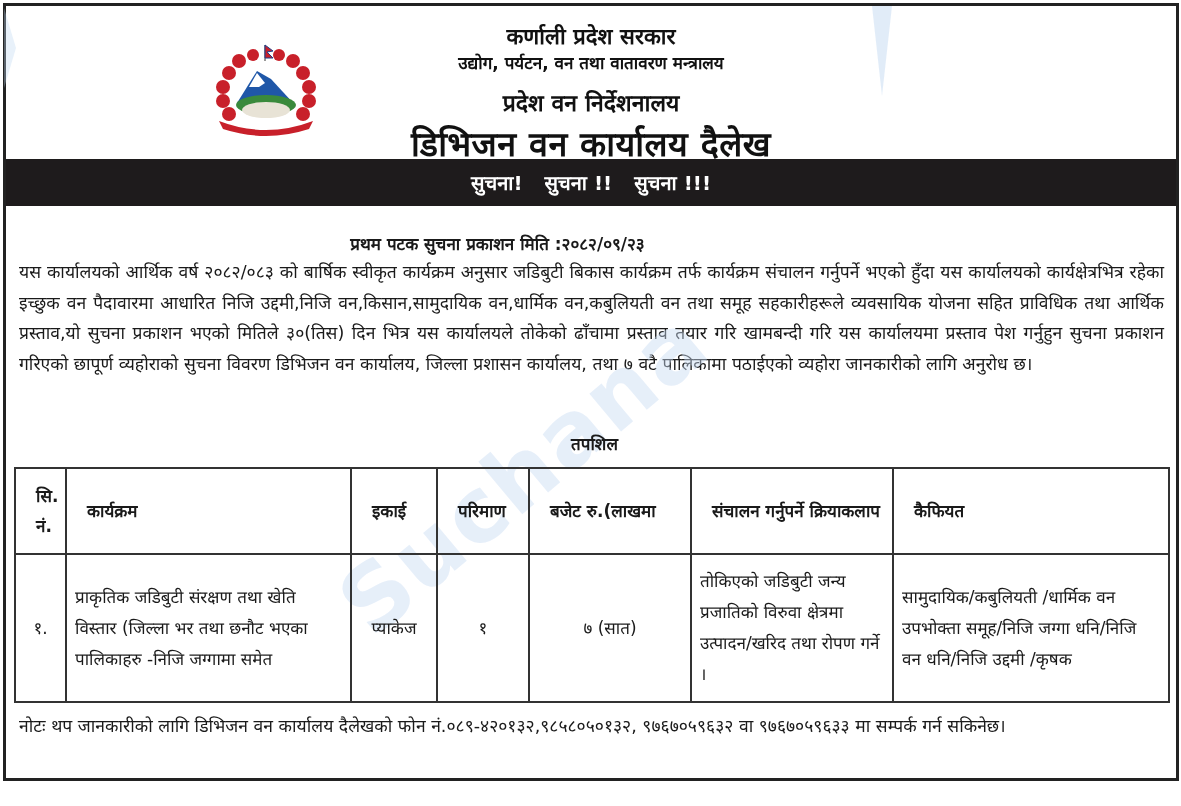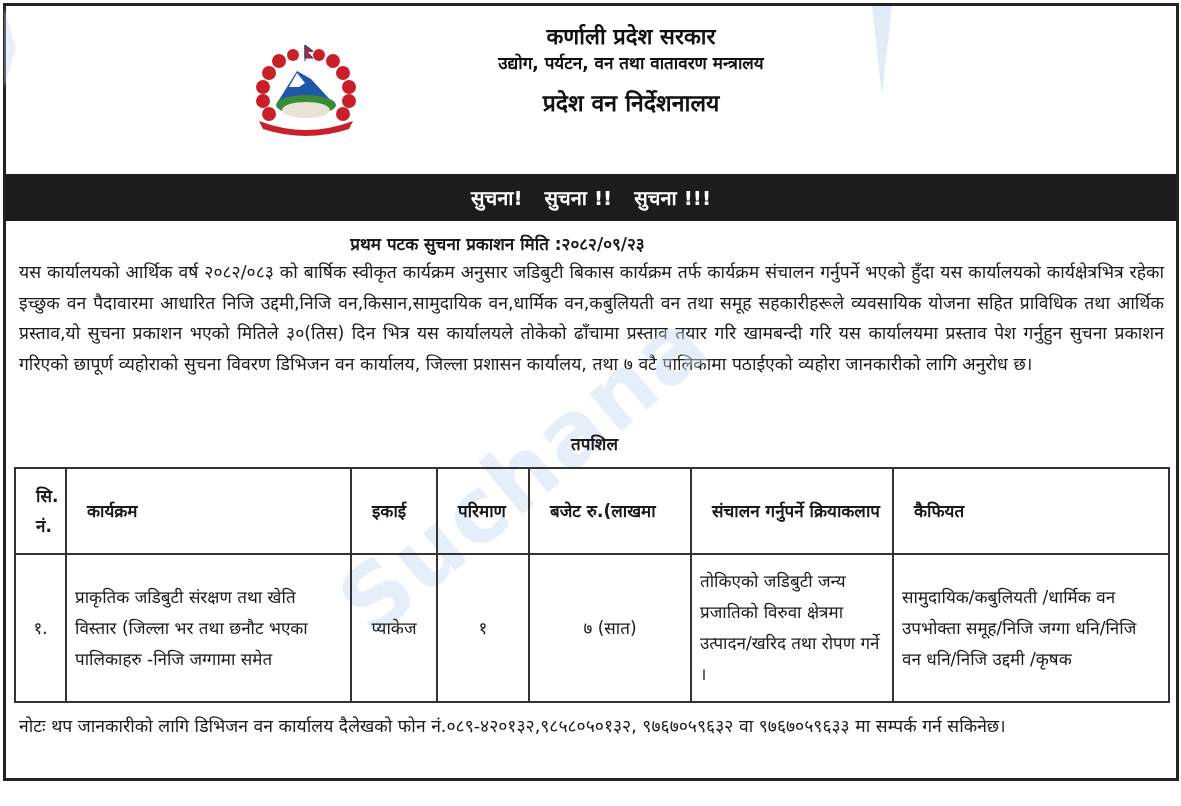--- a/index.html
+++ b/index.html
@@ -15,30 +15,30 @@
     position:absolute; width:0; height:0; opacity:0.35;
   }
   .wm1 { left:872px; top:6px; border-left:10px solid transparent; border-right:10px solid transparent; border-top:90px solid #a8c8ec; }
   .wm2 { left:4px; top:8px; border-top:40px solid transparent; border-bottom:40px solid transparent; border-left:12px solid #bcd6f0; }
   .wm-text {
     position:absolute; left:300px; top:420px; transform:rotate(-40deg);
     font-family:"DejaVu Sans", sans-serif; font-weight:bold; font-size:90px; color:#c9dcf3; opacity:0.45;
     letter-spacing:2px; pointer-events:none;
   }
 
-  .header { position:absolute; left:6px; top:6px; width:1038px; height:166px;margin-left:40px; }
+  .header { position:absolute; left:6px; top:6px; width:1038px; height:166px; }
   .emblem { position:absolute; left:203px; top:37px; width:114px; height:96px; }
   .hl { position:absolute; left:0; width:1170px; text-align:center; font-weight:bold; color:#111; white-space:nowrap; }
   .hl1 { top:14px; font-size:22px; padding-left:0; }
   .hl2 { top:45px; font-size:17px; }
   .hl3 { top:80px; font-size:23px; }
   .hl4 { top:114px; font-size:34px; letter-spacing:0.5px; }
 
   .banner {
-    position:absolute; left:6px; top:174px; width:1170px; height:47px; background:#1e1b1c;
+    position:absolute; left:6px; top:159px; width:1170px; height:47px; background:#1e1b1c;
     display:flex; align-items:center; justify-content:center; gap:22px;
   }
   .banner span { color:#fff; font-size:20px; font-weight:bold; }
 
   .pubdate { position:absolute; left:0; top:232px; width:995px; text-align:center; font-size:17px; font-weight:bold; }
 
   .body-para {
     position:absolute; left:19px; top:257px; width:1145px; font-size:17.5px; line-height:30.5px;
     text-align:justify; text-align-last:left;
   }
@@ -93,20 +93,21 @@
     <ellipse cx="57" cy="67" rx="24" ry="8" fill="#e8e3d6"></ellipse>
 
     <path d="M10,78 Q57,96 104,78 L100,86 Q57,100 14,86 Z" fill="#c8202a"></path>
 
     <line x1="56" y1="2" x2="56" y2="18" stroke="#333" stroke-width="1"></line>
     <polygon points="56,2 64,8 58,9 64,15 56,15" fill="#c8202a" stroke="#1f3f8a" stroke-width="1"></polygon>
   </svg>
   <div class="hl hl1">कर्णाली प्रदेश सरकार</div>
   <div class="hl hl2">उद्योग, पर्यटन, वन तथा वातावरण मन्त्रालय</div>
   <div class="hl hl3">प्रदेश वन निर्देशनालय</div>
+  <div class="hl hl4">डिभिजन वन कार्यालय दैलेख</div>
 </div>
 
 <div class="banner">
   <span>सुचना!</span>
   <span>सुचना !!</span>
   <span>सुचना !!!</span>
 </div>
 
 <div class="pubdate">प्रथम पटक सुचना प्रकाशन मिति :२०८२/०९/२३</div>
 

